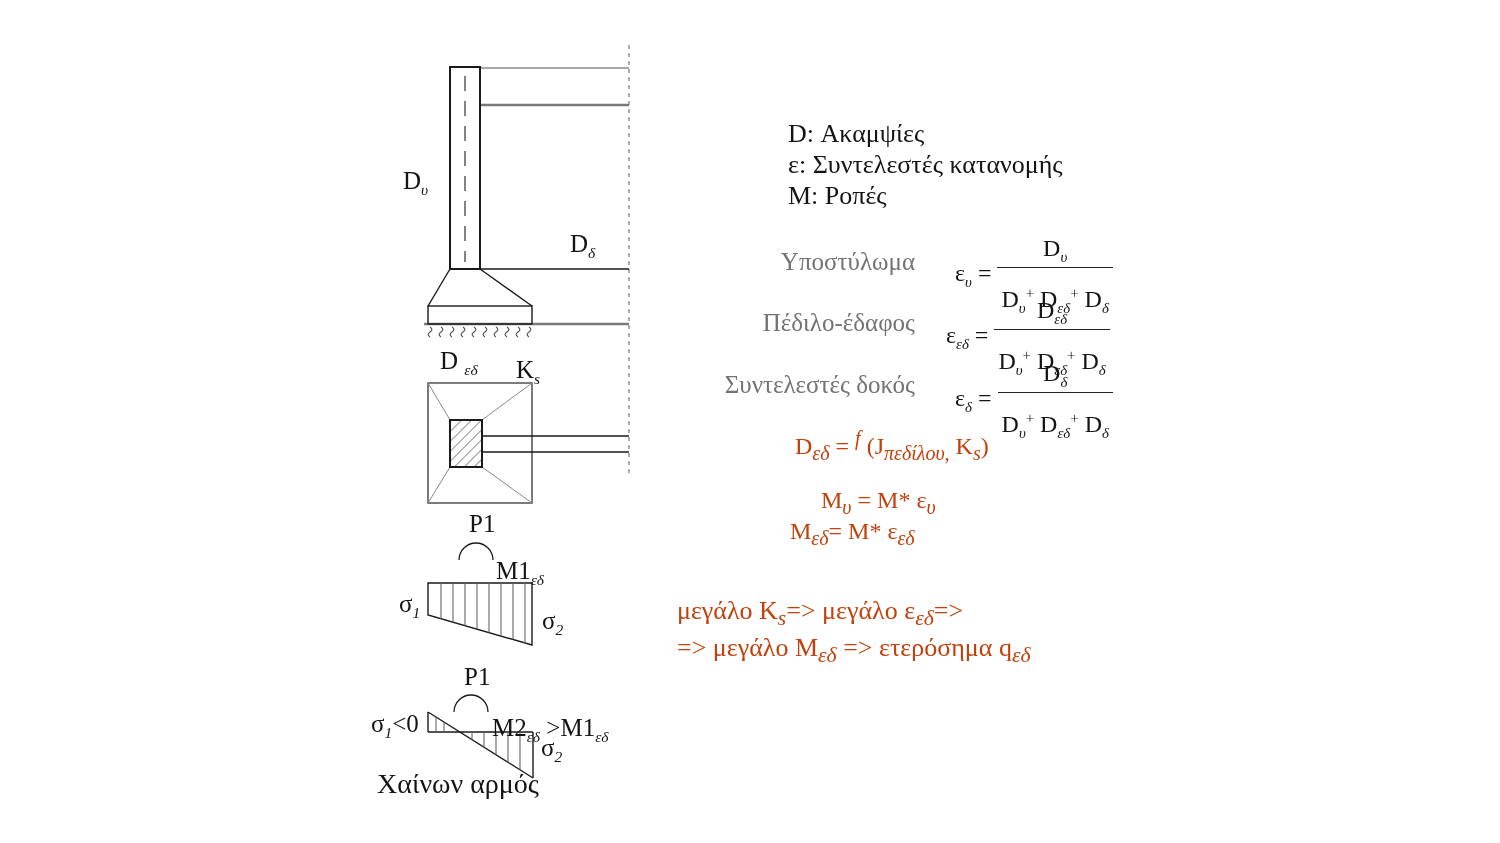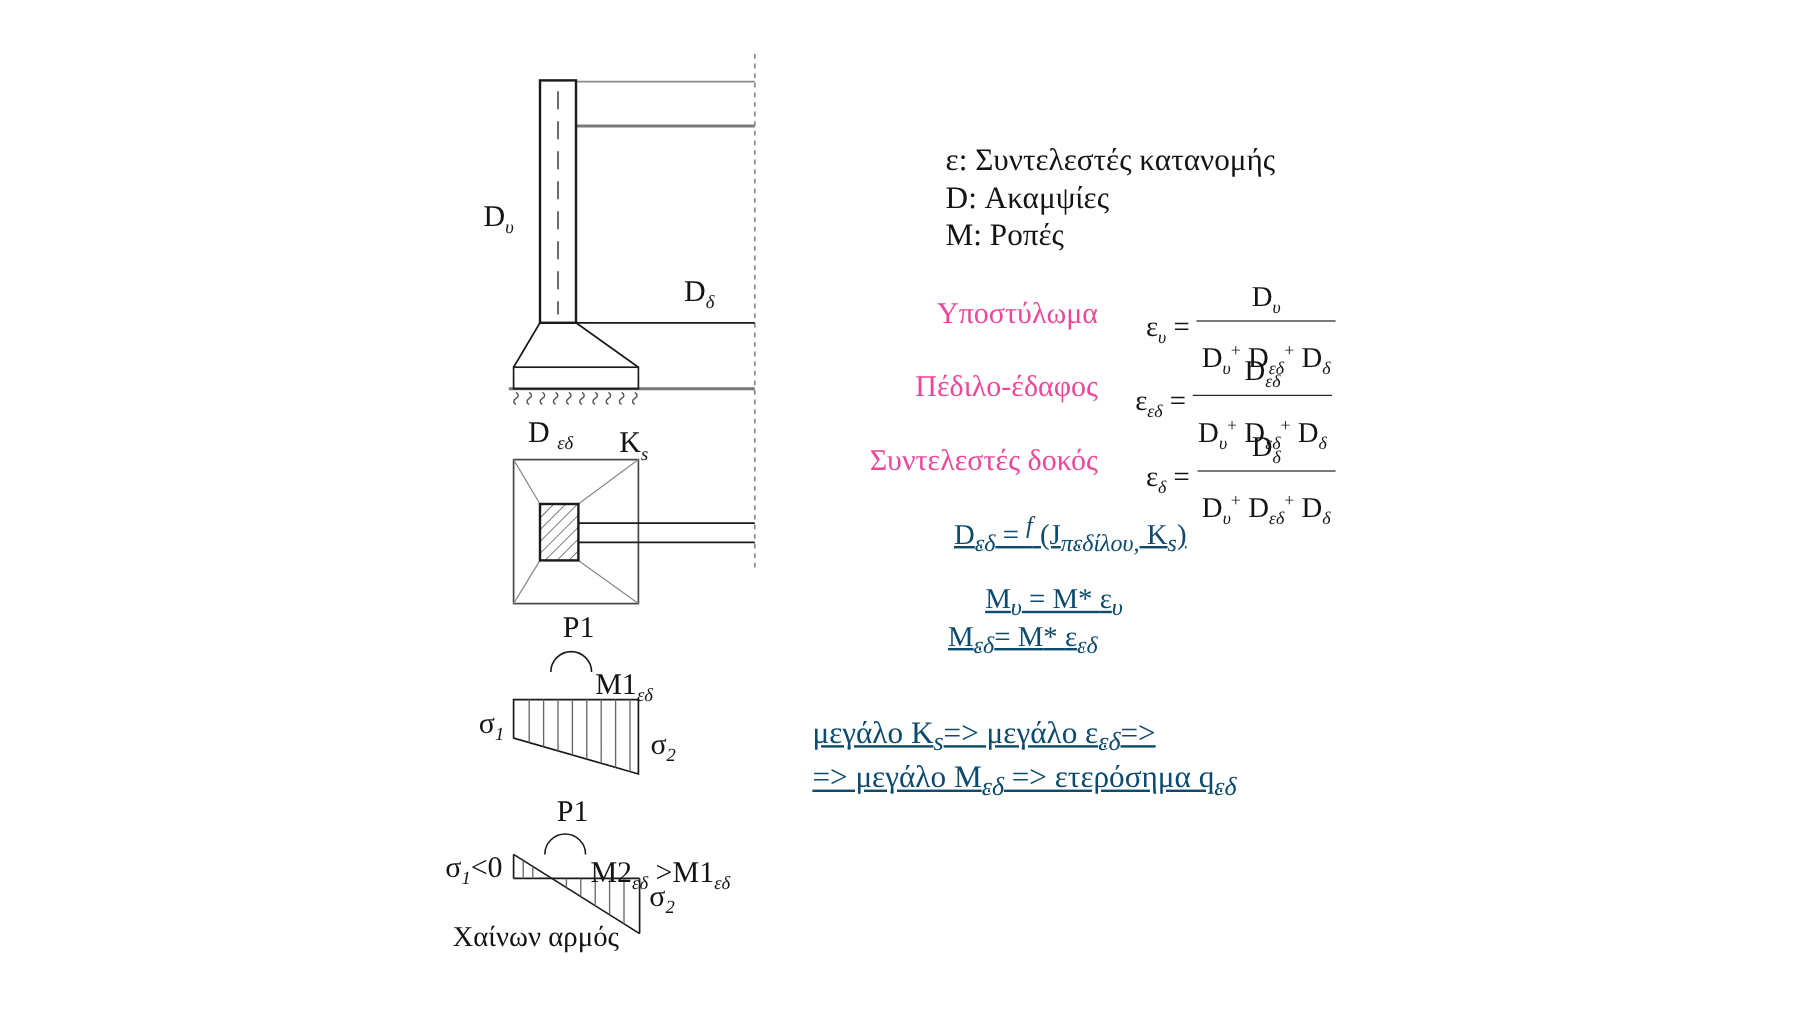--- a/index.html
+++ b/index.html
@@ -5,27 +5,27 @@
   html,body{margin:0;padding:0;background:#ffffff;}
   .canvas{position:relative;width:1500px;height:843px;background:#fff;overflow:hidden;
           font-family:"Liberation Serif","DejaVu Serif",serif;color:#111;}
   svg{position:absolute;left:0;top:0;}
   .lbl{position:absolute;white-space:nowrap;font-size:25px;color:#141414;}
   .lbl sub,.eq sub,.rich sub{font-size:0.62em;}
   .lbl sup,.eq sup,.rich sup{font-size:0.62em;}
   .it{font-style:italic;}
   sub.it,sup.it{font-style:italic;}
   .legend{position:absolute;left:788px;top:118px;font-size:26px;line-height:31px;color:#141414;}
-  .rowlabel{position:absolute;width:250px;text-align:right;font-size:25px;color:#ec4899;white-space:nowrap;}
+  .rowlabel{position:absolute;width:250px;text-align:right;font-size:25px;color:#737373;white-space:nowrap;}
   .eq{position:absolute;display:flex;align-items:center;font-size:24px;color:#141414;white-space:nowrap;}
   .eq .lhs{margin-right:6px;text-align:center;}
   .frac{display:inline-flex;flex-direction:column;align-items:center;}
   .frac .num{padding:0 10px 1px;}
   .frac .den{border-top:1.7px solid #222;padding:17px 4px 0;}
-  .line{position:absolute;font-size:24px;color:#0c4a6e;white-space:nowrap;text-decoration:underline;}
+  .line{position:absolute;font-size:24px;color:#c2410c;white-space:nowrap;}
   .big{font-size:26px;}
 </style>
 </head>
 <body>
 
 <div class="canvas">
 
   <svg width="680" height="843" viewBox="0 0 680 843">
     <defs>
       <pattern id="hatch" width="7" height="7" patternUnits="userSpaceOnUse" patternTransform="rotate(45)">
@@ -93,25 +93,25 @@
   <div class="lbl" style="left:440px;top:347px;"><span>D </span><sub class="it">εδ</sub></div>
   <div class="lbl" style="left:516px;top:356px;text-align:center;"><span>K</span><sub class="it">s</sub></div>
   <div class="lbl" style="left:469px;top:510px;">P1</div>
   <div class="lbl" style="left:496px;top:537px;margin-top:20px;"><span>M1</span><sub class="it">εδ</sub></div>
   <div class="lbl" style="left:399px;top:590px;"><span>σ</span><sub class="it">1</sub></div>
   <div class="lbl" style="left:542px;top:607px;"><span>σ</span><sub class="it">2</sub></div>
   <div class="lbl" style="left:464px;top:663px;">P1</div>
   <div class="lbl" style="left:492px;top:686px;margin-top:28px;"><span>M2</span><sub class="it">εδ</sub><span> &gt;M1</span><sub class="it">εδ</sub></div>
   <div class="lbl" style="left:371px;top:710px;"><span>σ</span><sub class="it">1</sub><span>&lt;0</span></div>
   <div class="lbl" style="left:541px;top:734px;"><span>σ</span><sub class="it">2</sub></div>
-  <div class="lbl" style="left:377px;top:768px;font-size:24px;">Χαίνων αρμός</div>
+  <div class="lbl" style="left:377px;top:768px;font-size:28px;">Χαίνων αρμός</div>
 
   <div class="legend">
+    <div>D: Ακαμψίες</div>
     <div>ε: Συντελεστές κατανομής</div>
-    <div>D: Ακαμψίες</div>
     <div>M: Ροπές</div>
   </div>
 
   <div class="rowlabel" style="left:665px;top:248px;">Υποστύλωμα</div>
   <div class="eq" style="left:955px;top:235px;">
     <span class="lhs rich"><span>ε</span><sub class="it">υ</sub><span> = </span></span>
     <span class="frac">
       <span class="num rich"><span>D</span><sub class="it">υ</sub></span>
       <span class="den rich"><span>D</span><sub class="it">υ</sub><sup>+</sup><span> D</span><sub class="it">εδ</sub><sup>+</sup><span> D</span><sub class="it">δ</sub></span>
     </span>

